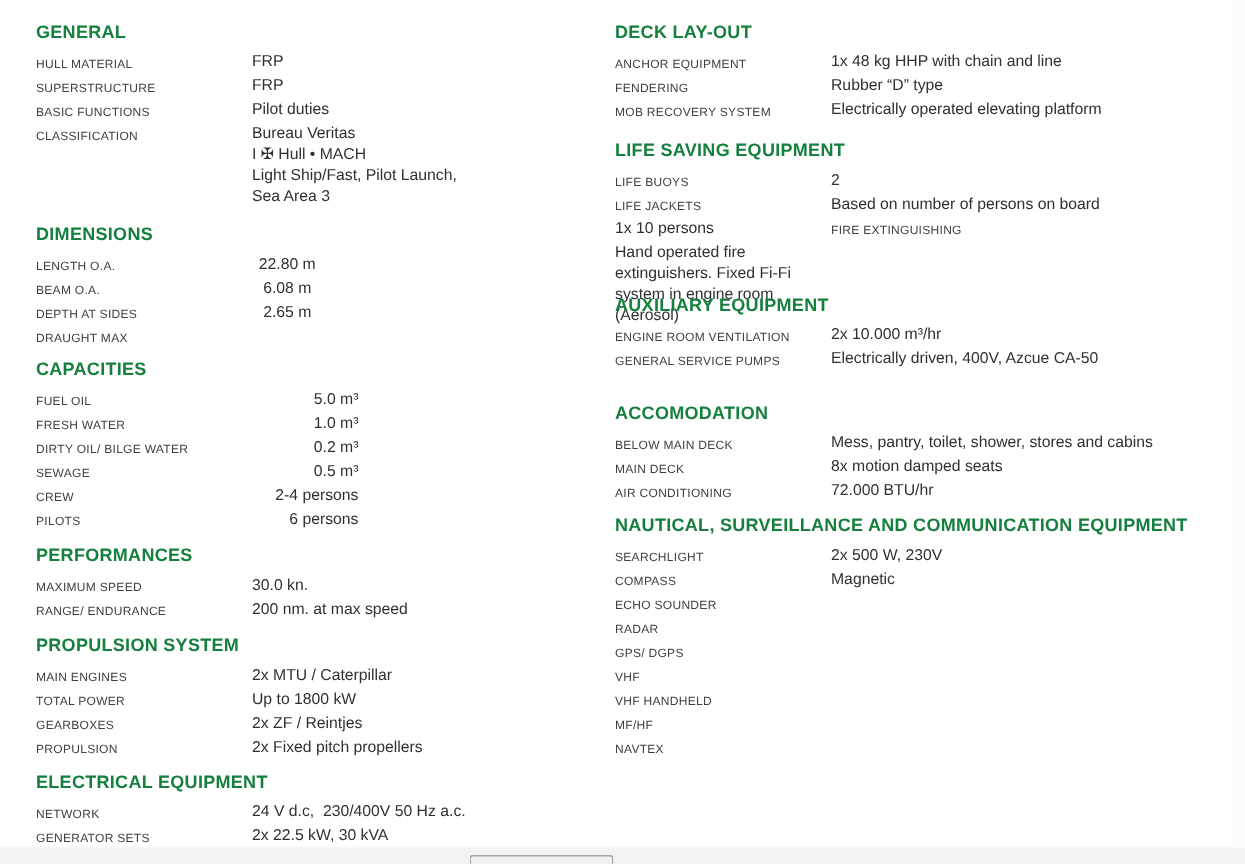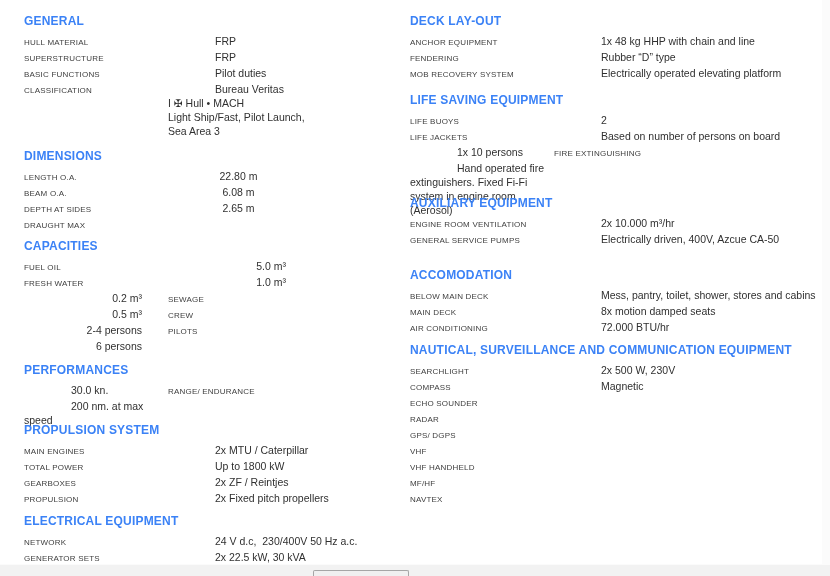--- a/index.html
+++ b/index.html
@@ -10,32 +10,32 @@
     -webkit-font-smoothing:antialiased;
   }
   .page{position:absolute;inset:0;background:#ffffff;}
   .edge-right{position:absolute;top:0;right:0;width:8px;height:576px;background:#fbfbfb;}
   .col{position:absolute;top:0;}
   .col-left{left:24px;width:378px;}
   .col-right{left:410px;width:414px;}
   .section{position:absolute;left:0;width:100%;}
   .sec-title{
     font-size:12px;font-weight:bold;line-height:14px;
-    color:#3b82f6;letter-spacing:.2px;margin:0 0 6px 0;white-space:nowrap;
+    color:#15803d;letter-spacing:.2px;margin:0 0 6px 0;white-space:nowrap;
   }
   .rows{display:grid;grid-template-columns:144px 1fr;}
   .lbl{
     font-size:8px;line-height:14px;color:#404040;letter-spacing:.2px;
     padding-top:2px;white-space:nowrap;
   }
   .val{
     font-size:10.5px;line-height:14px;color:#303030;
     white-space:pre-wrap;min-height:14px;
   }
-  .val-inner{display:inline;margin-left:47px;}
+  .val-inner{display:inline;}
   .section-dimensions .val-inner{display:inline-block;width:47px;text-align:center;white-space:nowrap;}
   .section-capacities .val-inner{display:inline-block;width:71px;text-align:right;white-space:nowrap;}
   
   .col-left  .sec-0{top:14px;}  .col-left  .sec-1{top:149px;}
   .col-left  .sec-2{top:239px;} .col-left  .sec-3{top:363px;}
   .col-left  .sec-4{top:423px;} .col-left  .sec-5{top:514px;}
   .col-right .sec-0{top:14px;}  .col-right .sec-1{top:93px;}
   .col-right .sec-2{top:196px;} .col-right .sec-3{top:268px;}
   .col-right .sec-4{top:343px;}
   .footer-strip{
@@ -81,32 +81,34 @@
           <div class="lbl">DRAUGHT MAX</div>
         </div>
       </div>
       <div class="section sec-2 section-capacities">
         <div class="sec-title">CAPACITIES</div>
         <div class="rows">
           <div class="lbl">FUEL OIL</div>
           <div class="val"><span class="val-inner">5.0 m³</span></div>
           <div class="lbl">FRESH WATER</div>
           <div class="val"><span class="val-inner">1.0 m³</span></div>
+          <div class="lbl">DIRTY OIL/ BILGE WATER</div>
           <div class="val"><span class="val-inner">0.2 m³</span></div>
           <div class="lbl">SEWAGE</div>
           <div class="val"><span class="val-inner">0.5 m³</span></div>
           <div class="lbl">CREW</div>
           <div class="val"><span class="val-inner">2-4 persons</span></div>
           <div class="lbl">PILOTS</div>
           <div class="val"><span class="val-inner">6 persons</span></div>
         </div>
       </div>
       <div class="section sec-3 section-performances">
         <div class="sec-title">PERFORMANCES</div>
         <div class="rows">
+          <div class="lbl">MAXIMUM SPEED</div>
           <div class="val"><span class="val-inner">30.0 kn.</span></div>
           <div class="lbl">RANGE/ ENDURANCE</div>
           <div class="val"><span class="val-inner">200 nm. at max speed</span></div>
         </div>
       </div>
       <div class="section sec-4 section-propulsion-system">
         <div class="sec-title">PROPULSION SYSTEM</div>
         <div class="rows">
           <div class="lbl">MAIN ENGINES</div>
           <div class="val"><span class="val-inner">2x MTU / Caterpillar</span></div>

